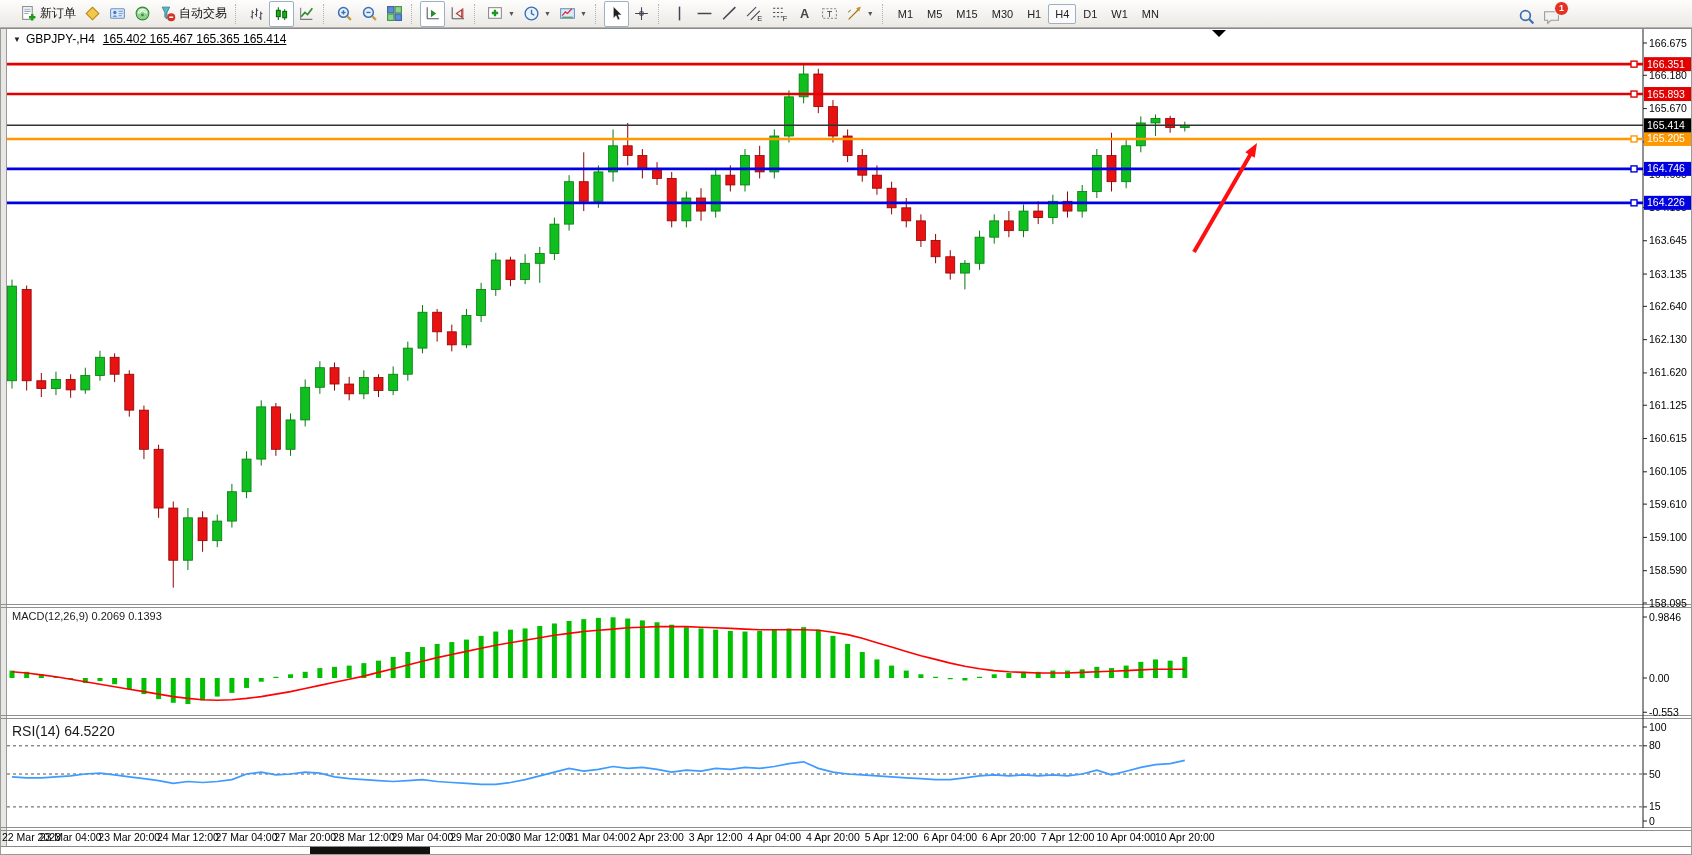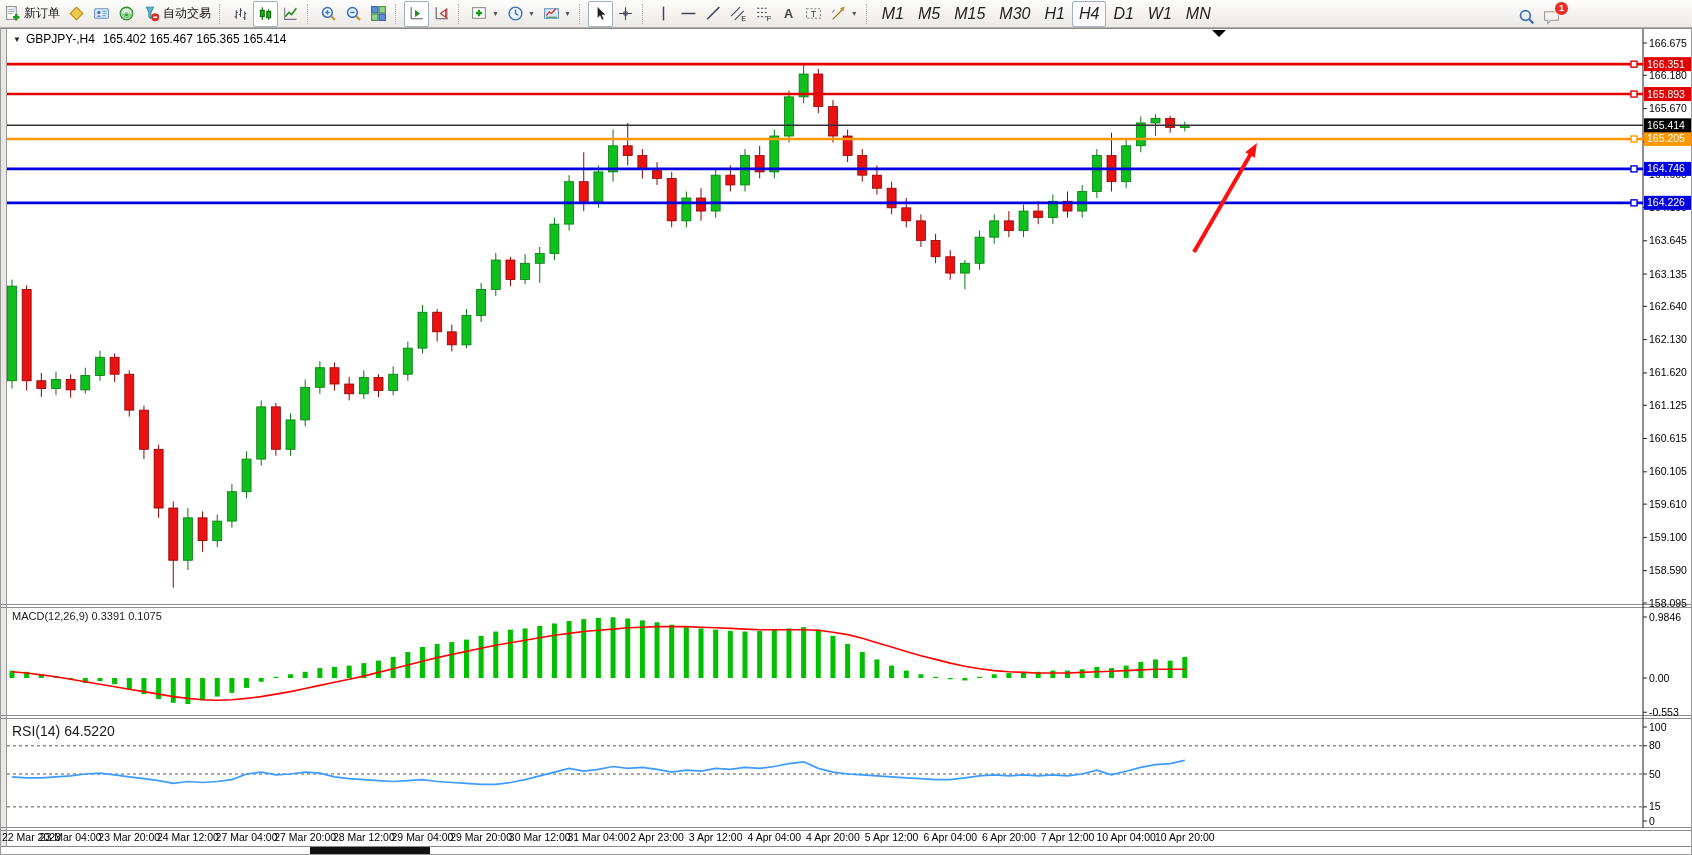--- a/index.html
+++ b/index.html
@@ -1,38 +1,38 @@
 <!DOCTYPE html>
 <html><head>
 <meta charset="utf-8">
 <style>
   html,body{margin:0;padding:0;background:#fff;width:1692px;height:855px;overflow:hidden;
     font-family:"Liberation Sans",sans-serif;}
   #app{position:relative;width:1692px;height:855px;background:#fff;}
   #chart-svg{position:absolute;left:0;top:0;}
   #toolbar{position:absolute;left:0;top:0;width:1692px;height:28px;box-sizing:border-box;
     background:linear-gradient(#fdfdfc,#ece9e5);border-bottom:1px solid #b3b0ab;
-    display:flex;align-items:center;padding:0 0;z-index:5;}
+    display:flex;align-items:center;padding:0 16px;z-index:5;}
   .tgroup{display:flex;align-items:center;}
   .tsep{width:4px;height:20px;margin:0 4px;border-left:1px dotted #b5b2ad;}
   .tbtn{display:inline-flex;align-items:center;gap:3px;height:24px;padding:0 3px;
     border:1px solid transparent;border-radius:2px;cursor:default;position:relative;}
   .tbtn.active{border-color:#9db0c4;background:#fff;}
   .tlabel{font-size:12px;color:#111;white-space:nowrap;}
-  .tfbtn{font-size:16px;color:#222;padding:3px 6px;border:1px solid transparent;border-radius:2px;font-style:italic;}
+  .tfbtn{font-size:11px;color:#222;padding:3px 6px;border:1px solid transparent;border-radius:2px;}
   .tfbtn.active{border-color:#9db0c4;background:#fbfbfb;}
   .caret{font-size:7px;color:#555;margin-left:1px;}
   .ticon svg{display:block;}
   #toolbar-right{position:absolute;right:128px;top:3px;display:flex;align-items:center;z-index:6;}
   .badge{position:absolute;top:-3px;right:-6px;background:#e33022;color:#fff;border:1px solid #fff;
     border-radius:50%;width:13px;height:13px;font-size:9px;line-height:13px;text-align:center;font-weight:bold;}
   .overlay{position:absolute;z-index:3;color:#000;white-space:nowrap;}
   #chart-title{left:13px;top:32px;font-size:12px;}
   #chart-title .tri{font-size:8px;margin-right:5px;position:relative;top:-1px;color:#222;}
-  #chart-title .ohlc{margin-left:8px;}
+  #chart-title .ohlc{margin-left:8px;text-decoration:underline;}
   #macd-label{left:12px;top:610px;font-size:11px;color:#1a1a1a;}
   #rsi-label{left:12px;top:723px;font-size:14px;color:#1a1a1a;}
 </style>
 </head>
 <body>
 
 <div id="app">
   <svg id="chart-svg" width="1692" height="855" viewBox="0 0 1692 855">
       <rect x="0" y="28" width="1692" height="827" fill="#ffffff"></rect>
       <rect x="0" y="29" width="6" height="817" fill="#e9e7e3"></rect>
@@ -667,18 +667,18 @@
           </svg>
         </span>
         <span class="badge">1</span>
       </div>
     </div>
 
   <div class="overlay" id="chart-title">
     <span class="tri">▼</span><span>GBPJPY-,H4</span><span class="ohlc">165.402 165.467 165.365 165.414</span>
   </div>
   <div class="overlay" id="macd-label">
-    <span>MACD(12,26,9)</span>&nbsp;<span>0.3391 0.1075</span>
+    <span>MACD(12,26,9)</span>&nbsp;<span>0.2069 0.1393</span>
   </div>
   <div class="overlay" id="rsi-label">
     <span>RSI(14)</span>&nbsp;<span>64.5220</span>
   </div>
 </div>
 
 </body></html>

